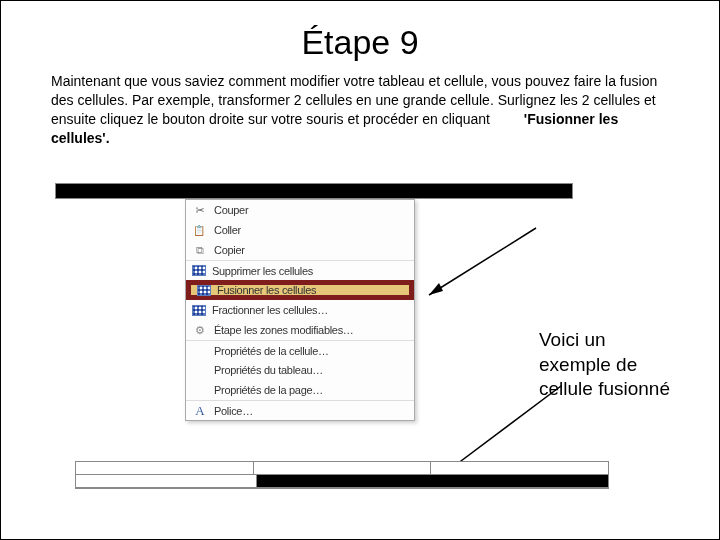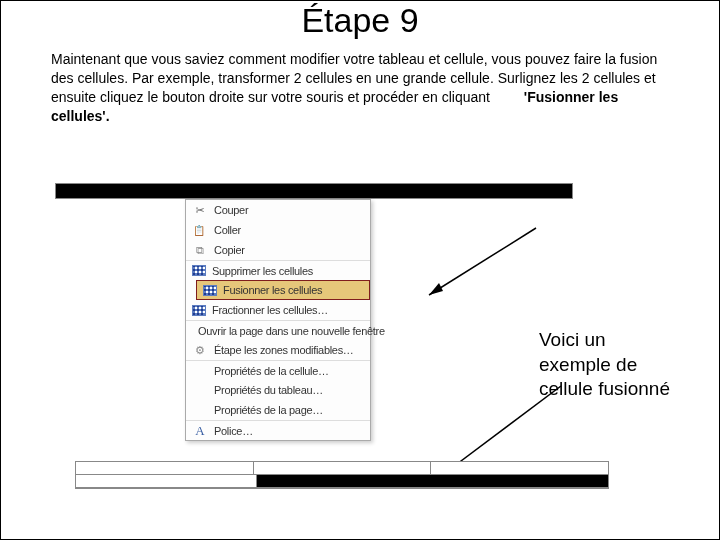--- a/index.html
+++ b/index.html
@@ -9,20 +9,21 @@
       background: #fff;
       border: 1px solid #000;
       font-family: Arial, sans-serif;
       position: relative;
       overflow: hidden;
     }
     .title {
       text-align: center;
       font-size: 34px;
       font-weight: normal;
+      margin-top: 22px;
     }
     .paragraph {
       margin: 10px 50px 0 50px;
       font-size: 14px;
       line-height: 1.35;
     }
     .bold { font-weight: bold; margin-left: 30px; }
 
     .figure-top {
       position: absolute;
@@ -33,21 +34,21 @@
     .black-row-top {
       height: 16px;
       background: #000;
       border: 1px solid #888;
     }
 
     .context-menu {
       position: absolute;
       top: 198px;
       left: 184px;
-      width: 186px;
+      width: 230px;
       background: #fdfdfd;
       border: 1px solid #aaa;
       box-shadow: 2px 2px 4px rgba(0,0,0,0.2);
       font-size: 11px;
       color: #333;
     }
     .menu-item {
       display: flex;
       align-items: center;
       height: 20px;
@@ -56,22 +57,21 @@
       gap: 6px;
       white-space: nowrap;
       filter: blur(0.25px);
     }
     .menu-item.sep {
       border-top: 1px solid #ddd;
       align-items: center;
     }
     .menu-item.highlight {
       background: #e6c77a;
-      border: 1px solid #7f1d1d;
-      margin-left: 10px;
+      border: 5px solid #7f1d1d;
     }
     .menu-icon {
       width: 16px;
       height: 16px;
       display: inline-flex;
       align-items: center;
       justify-content: center;
       font-size: 11px;
       color: #4a6fb5;
     }
@@ -175,24 +175,20 @@
     <span class="menu-text">Supprimer les cellules</span>
   </div>
   <div class="menu-item highlight">
     <span class="menu-icon grid"></span>
     <span class="menu-text">Fusionner les cellules</span>
   </div>
   <div class="menu-item">
     <span class="menu-icon grid"></span>
     <span class="menu-text">Fractionner les cellules…</span>
   </div>
-  <div class="menu-item sep">
-    <span class="menu-icon"></span>
-    <span class="menu-text">Ouvrir la page dans une nouvelle fenêtre</span>
-  </div>
   <div class="menu-item">
     <span class="menu-icon gear"></span>
     <span class="menu-text">Étape les zones modifiables…</span>
   </div>
   <div class="menu-item sep">
     <span class="menu-icon"></span>
     <span class="menu-text">Propriétés de la cellule…</span>
   </div>
   <div class="menu-item">
     <span class="menu-icon"></span>

